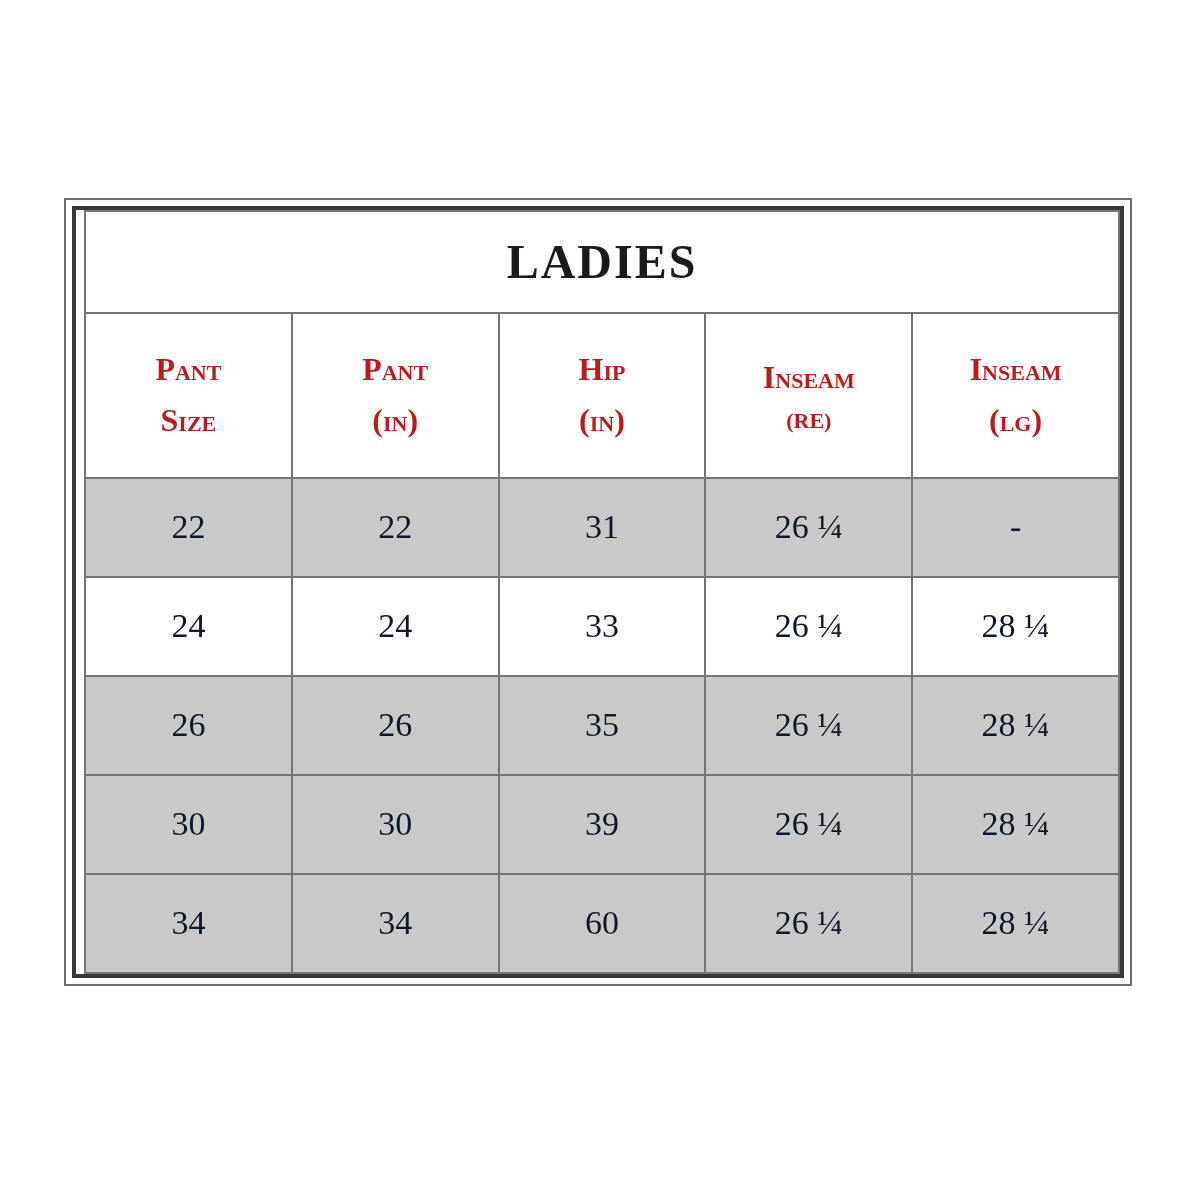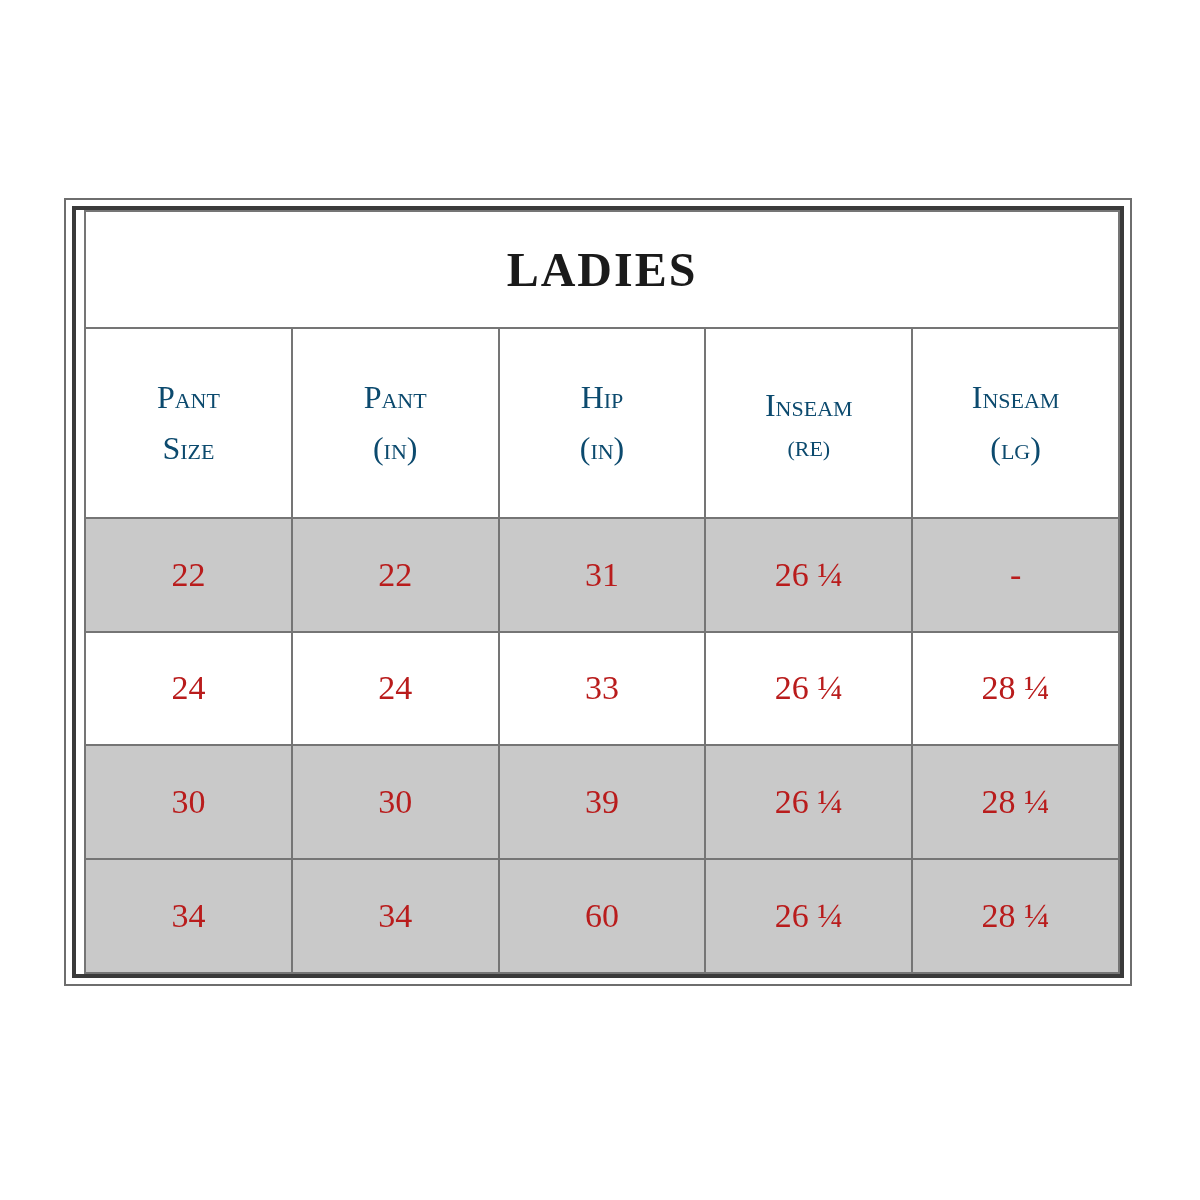--- a/index.html
+++ b/index.html
@@ -50,36 +50,36 @@
   }
   .title-cell {
     height: 72px;
     font-size: 48px;
     font-weight: bold;
     letter-spacing: 2px;
     color: #1a1a1a;
   }
   .header-cell {
     height: 118px;
-    font-weight: normal;
+    font-weight: bold;
     font-size: 32px;
     font-variant: small-caps;
     line-height: 1.6;
-    color: #0c4a6e;
+    color: #b91c1c;
   }
   .header-cell .line2 {
     display: block;
   }
   .header-cell .re {
     font-size: 22px;
   }
   .data-row td {
     height: 70px;
     font-size: 34px;
-    color: #b91c1c;
+    color: #0f172a;
     background: #ffffff;
   }
   .data-row.shade td {
     background: #c9c9c9;
   }
 </style>
 </head>
 <body>
 
 <div class="canvas">
@@ -121,20 +121,27 @@
             <td>-</td>
           </tr>
           <tr class="data-row">
             <td>24</td>
             <td>24</td>
             <td>33</td>
             <td>26 ¼</td>
             <td>28 ¼</td>
           </tr>
           <tr class="data-row shade">
+            <td>26</td>
+            <td>26</td>
+            <td>35</td>
+            <td>26 ¼</td>
+            <td>28 ¼</td>
+          </tr>
+          <tr class="data-row shade">
             <td>30</td>
             <td>30</td>
             <td>39</td>
             <td>26 ¼</td>
             <td>28 ¼</td>
           </tr>
           <tr class="data-row shade">
             <td>34</td>
             <td>34</td>
             <td>60</td>

